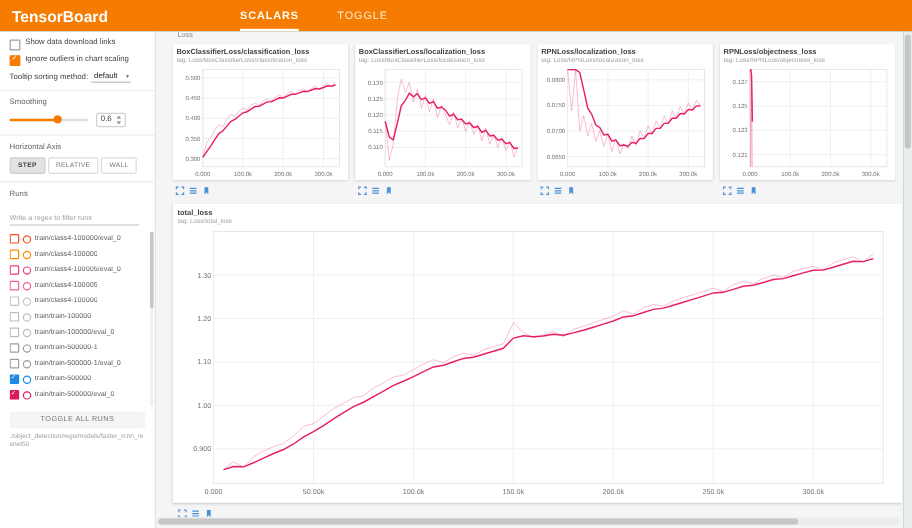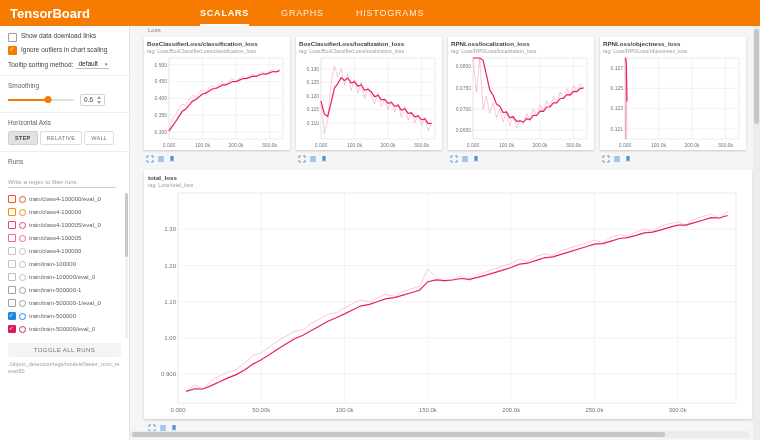--- a/index.html
+++ b/index.html
@@ -70,22 +70,21 @@
 </style>
 </head>
 <body>
 
 <div class="app">
 
   <header>
     <div class="logo">TensorBoard</div>
     <nav id="tabs">
         <div class="tab active">SCALARS</div>
-        <div class="tab">GRAPHS</div>
-        <div class="tab">HISTOGRAMS</div>
+        <div class="tab">TOGGLE</div>
       </nav>
   </header>
 
   <aside>
     <div class="sec">
       <div class="chk-row">
         <span class="chk" id="cb-download"></span>
         <span>Show data download links</span>
       </div>
       <div class="chk-row">

